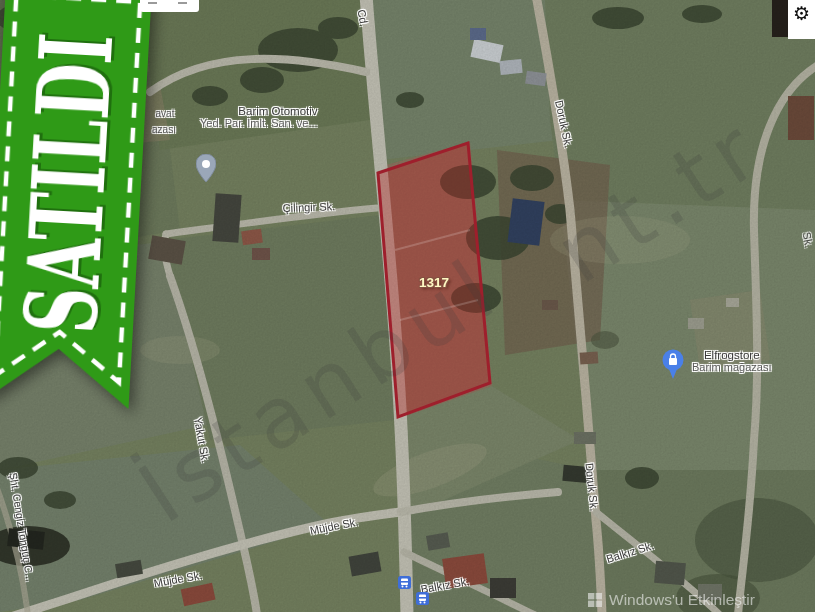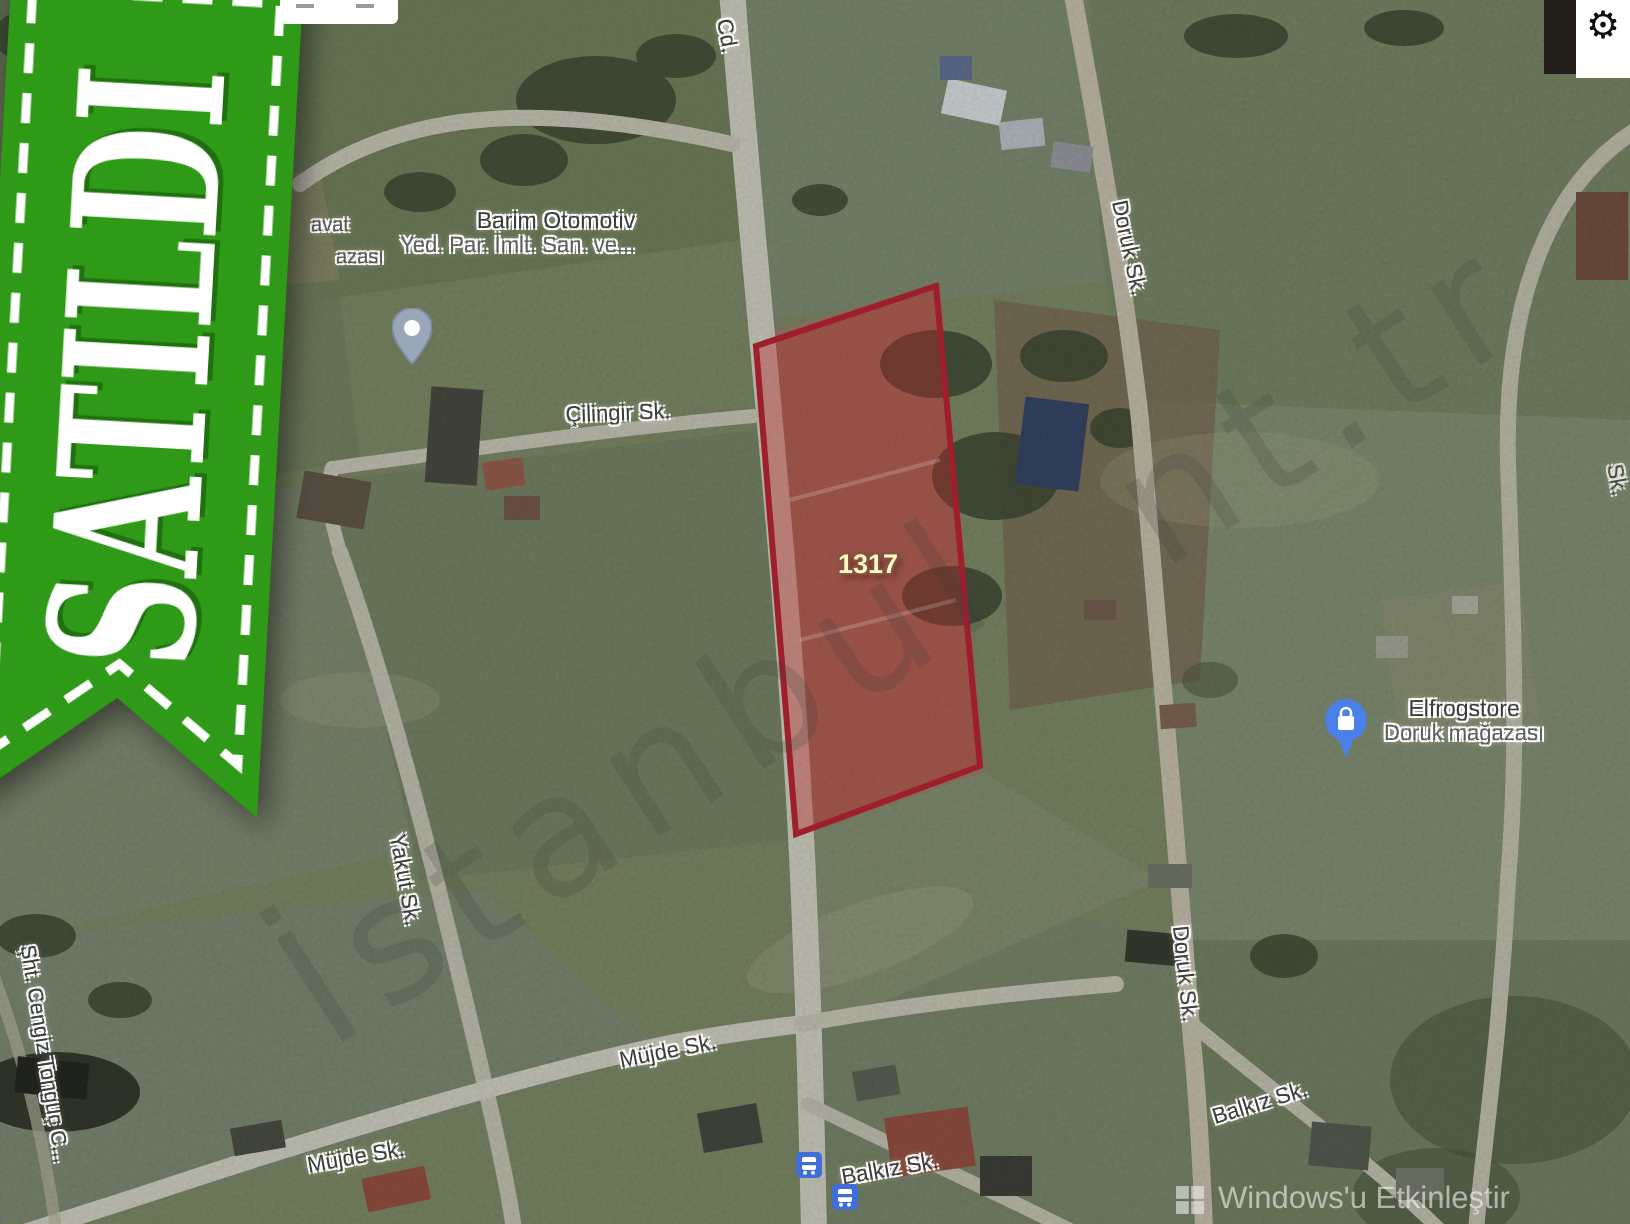--- a/index.html
+++ b/index.html
@@ -164,34 +164,34 @@
   <span class="maplabel" style="left:592px;top:487px;--r:84deg">Doruk Sk.</span>
   <span class="maplabel" style="left:202px;top:440px;--r:80deg">Yakut Sk.</span>
   <span class="maplabel" style="left:22px;top:527px;--r:81deg;font-size:10.5px">Şht. Cengiz Tonguç C...</span>
   <span class="maplabel" style="left:334px;top:526px;--r:-11deg">Müjde Sk.</span>
   <span class="maplabel" style="left:178px;top:579px;--r:-10deg">Müjde Sk.</span>
   <span class="maplabel" style="left:445px;top:585px;--r:-10deg">Balkız Sk.</span>
   <span class="maplabel" style="left:630px;top:552px;--r:-17deg">Balkız Sk.</span>
   <span class="maplabel" style="left:808px;top:240px;--r:80deg;opacity:.8">Sk.</span>
 
   <span class="maplabel small" style="left:165px;top:113px;font-weight:normal">avat</span>
-  <span class="maplabel small" style="left:180px;top:129px">azası</span>
+  <span class="maplabel small" style="left:164px;top:129px">azası</span>
 
   <div class="place" style="left:200px;top:105px;text-align:right;">
     <div>Barim Otomotiv</div>
     <div class="detail">Yed. Par. İmlt. San. ve...</div>
   </div>
   <svg class="pin" style="left:196px;top:154px" width="20" height="28" viewBox="0 0 20 28">
     <path d="M10 0C4.5 0 0 4.4 0 9.9 0 17 10 28 10 28s10-11 10-18.1C20 4.4 15.5 0 10 0z" fill="#9aa7b8" stroke="#7d8a9b"></path>
     <circle cx="10" cy="10" r="4" fill="#fff"></circle>
   </svg>
 
   <div class="place" style="left:692px;top:349px;text-align:center;">
     <div>Elfrogstore</div>
-    <div class="detail">Doruk mağazası</div>
+    <div class="detail">Barim mağazası</div>
   </div>
   <svg class="pin" style="left:662px;top:349px" width="22" height="31" viewBox="0 0 22 31">
     <path d="M7 20 L11 30 L15 20 Z" fill="#4a80e8"></path>
     <circle cx="11" cy="11" r="10.5" fill="#4a80e8"></circle>
     <rect x="7" y="9" width="8" height="7" rx="1" fill="#fff"></rect>
     <path d="M8.5 9 v-1.5 a2.5 2.5 0 0 1 5 0 V9" stroke="#fff" stroke-width="1.3" fill="none"></path>
   </svg>
 
   <svg class="pin" style="left:398px;top:576px" width="13" height="13" viewBox="0 0 13 13">
     <rect width="13" height="13" rx="2.5" fill="#3f6ed8"></rect>

